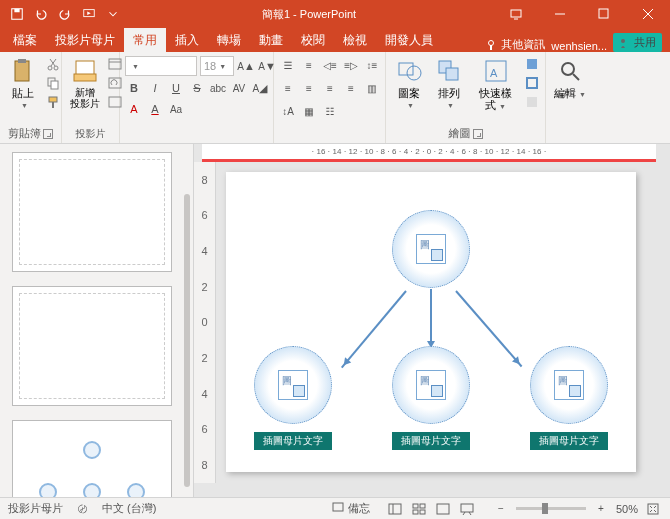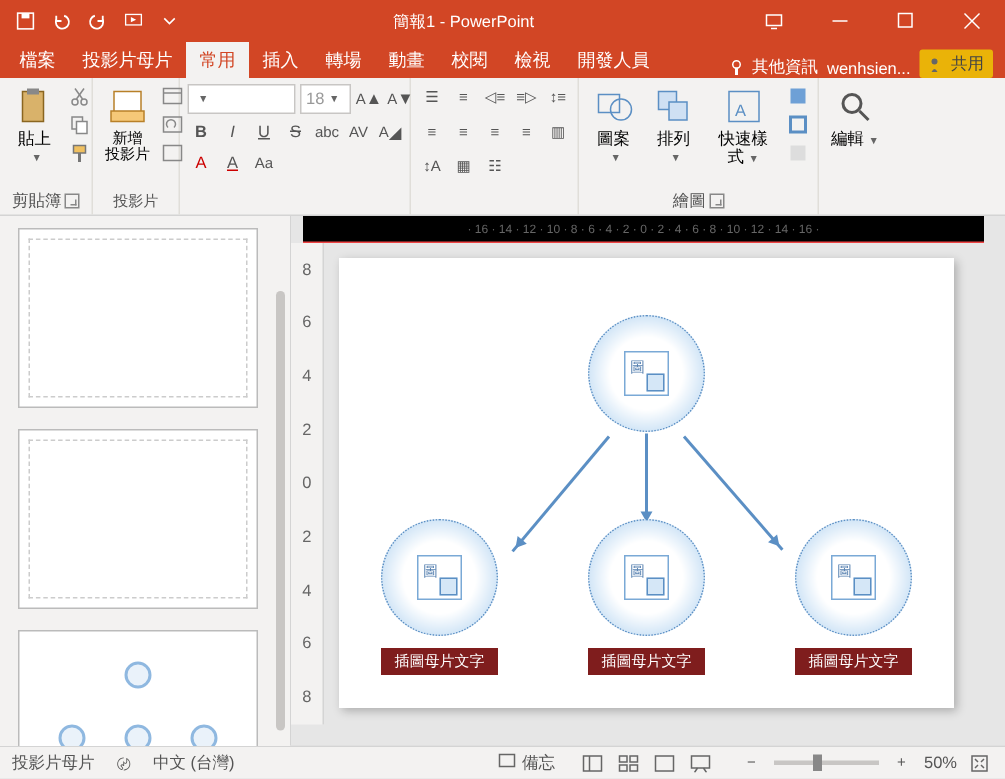--- a/index.html
+++ b/index.html
@@ -10,21 +10,21 @@
 .tb-qbtn{width:22px;height:22px;display:flex;align-items:center;justify-content:center}
 .tb-title{flex:1;text-align:center;font-size:11px}
 .tb-win{display:flex}
 .tb-wbtn{width:44px;height:28px;display:flex;align-items:center;justify-content:center}
 .tabbar{height:24px;background:#d24625;display:flex;align-items:stretch;color:#fff;padding-left:4px}
 .tab{padding:3px 9px;font-size:12px;display:flex;align-items:center;cursor:pointer}
 .tab.active{background:#f3f2f1;color:#d24625}
 .tab-spacer{flex:1}
 .tab-right{display:flex;align-items:flex-end;gap:6px;padding-right:8px;font-size:11px}
 .tab-right svg{width:12px;height:12px}
-.share-btn{background:#eab308;color:#444;padding:2px 6px;display:flex;align-items:center;gap:3px;border-radius:2px}
+.share-btn{background:#14b8a6;color:#444;padding:2px 6px;display:flex;align-items:center;gap:3px;border-radius:2px}
 .ribbon{height:92px;background:#f3f2f1;border-bottom:1px solid #d4d4d4;display:flex}
 .rgroup{border-right:1px solid #e0ded9;display:flex;flex-direction:column;padding:3px 4px 0}
 .rgroup-body{flex:1;display:flex;align-items:flex-start;gap:2px}
 .rgroup-label{text-align:center;font-size:10px;color:#555;padding:1px 0 2px;display:flex;justify-content:center;align-items:center;gap:2px}
 .launcher{width:10px;height:10px;border:1px solid #888;position:relative}
 .launcher::after{content:"";position:absolute;right:1px;bottom:1px;width:3px;height:3px;border-right:1px solid #888;border-bottom:1px solid #888}
 .bigbtn{display:flex;flex-direction:column;align-items:center;padding:2px 4px;gap:2px;min-width:38px}
 .bigbtn-label{font-size:10px;text-align:center;line-height:1.1}
 .bigbtn svg{width:28px;height:28px}
 .toolrow{display:flex;align-items:center;gap:3px;padding:1px}
@@ -32,38 +32,38 @@
 .combo{height:20px;border:1px solid #c8c6c4;background:#fff;display:flex;align-items:center;padding:0 3px;font-size:11px;color:#999}
 .droparrow{margin-left:3px;font-size:7px;color:#666}
 .workspace{position:absolute;top:144px;left:0;right:0;bottom:22px;display:flex;background:#e6e6e6}
 .thumb-pane{width:194px;background:#f3f2f1;border-right:1px solid #d4d4d4;overflow-y:auto;padding:8px 12px;position:relative}
 .thumb-pane::after{content:"";position:absolute;top:50px;bottom:10px;right:3px;width:6px;background:#c8c6c4;border-radius:3px}
 .thumb{width:160px;height:120px;background:#fff;border:1px solid #bbb;margin-bottom:14px;position:relative}
 .thumb-inner{position:absolute;inset:6px;border:1px dashed #ccc}
 .thumb .mini-diagram{position:absolute;inset:20px 18px;}
 .mini-node{position:absolute;width:18px;height:18px;border:2px solid #8fb8e0;border-radius:50%;background:#eaf2fa}
 .editor-area{flex:1;position:relative;overflow:hidden}
-.ruler-h{position:absolute;top:0;left:8px;right:14px;height:18px;background:#000000;border-bottom:1px solid #ef4444;overflow:hidden}
+.ruler-h{position:absolute;top:0;left:8px;right:14px;height:18px;background:#ffffff;border-bottom:3px solid #ef4444;overflow:hidden}
 .ruler-v{position:absolute;top:18px;left:0;width:22px;bottom:14px;background:#f3f2f1;border-right:1px solid #d4d4d4}
 .ruler-h .ticks,.ruler-v .ticks{position:absolute;inset:0;font-size:8px;color:#666}
 .canvas{position:absolute;top:28px;left:32px;width:410px;height:300px;background:#fff;box-shadow:2px 2px 6px rgba(0,0,0,.25)}
 .diag-node{position:absolute;width:78px;height:78px;border-radius:50%;border:1px dotted #5b8fc4;background:radial-gradient(circle,#fff 45%,#d5e7f7 70%,#a9cbec 100%);display:flex;align-items:center;justify-content:center}
 .diag-node.top{top:38px;left:166px}
 .diag-node.b1{top:174px;left:28px}
 .diag-node.b2{top:174px;left:166px}
 .diag-node.b3{top:174px;left:304px}
 .node-icon{width:30px;height:30px;background:#fff;border:1px solid #7aa9d6;position:relative}
 .node-icon::before{content:"圖";position:absolute;top:3px;left:3px;font-size:10px;color:#5680b0}
 .node-icon::after{content:"";position:absolute;bottom:2px;right:2px;width:10px;height:10px;border:1px solid #5b8fc4;background:#d5e7f7}
 .diag-line{position:absolute;background:#5b8fc4;height:2px;transform-origin:left}
 .diag-line::after{content:"";position:absolute;right:-1px;top:-3px;border:4px solid transparent;border-left:7px solid #5b8fc4}
 .line1{top:118px;left:180px;width:100px;transform:rotate(130deg)}
 .line2{top:116px;left:205px;width:62px;transform:rotate(90deg)}
 .line3{top:118px;left:230px;width:100px;transform:rotate(49deg)}
-.diag-label{position:absolute;top:260px;width:78px;height:18px;background:#7f1d1d;color:#fff;font-size:10px;display:flex;align-items:center;justify-content:center}
+.diag-label{position:absolute;top:260px;width:78px;height:18px;background:#0f766e;color:#fff;font-size:10px;display:flex;align-items:center;justify-content:center}
 .dl1{left:28px}.dl2{left:166px}.dl3{left:304px}
 .statusbar{position:absolute;bottom:0;left:0;right:0;height:22px;background:#f3f2f1;border-top:1px solid #d4d4d4;display:flex;align-items:center;padding:0 8px;font-size:11px;color:#555;gap:14px}
 .sb-spacer{flex:1}
 .sb-views{display:flex;gap:2px}
 .sb-view{width:22px;height:18px;display:flex;align-items:center;justify-content:center}
 .zoom-slider{display:flex;align-items:center;gap:6px}
 .slider-track{width:70px;height:3px;background:#c8c6c4;position:relative}
 .slider-thumb{position:absolute;left:26px;top:-4px;width:6px;height:11px;background:#888}
 .sb-notes{display:flex;gap:4px}
 </style>

